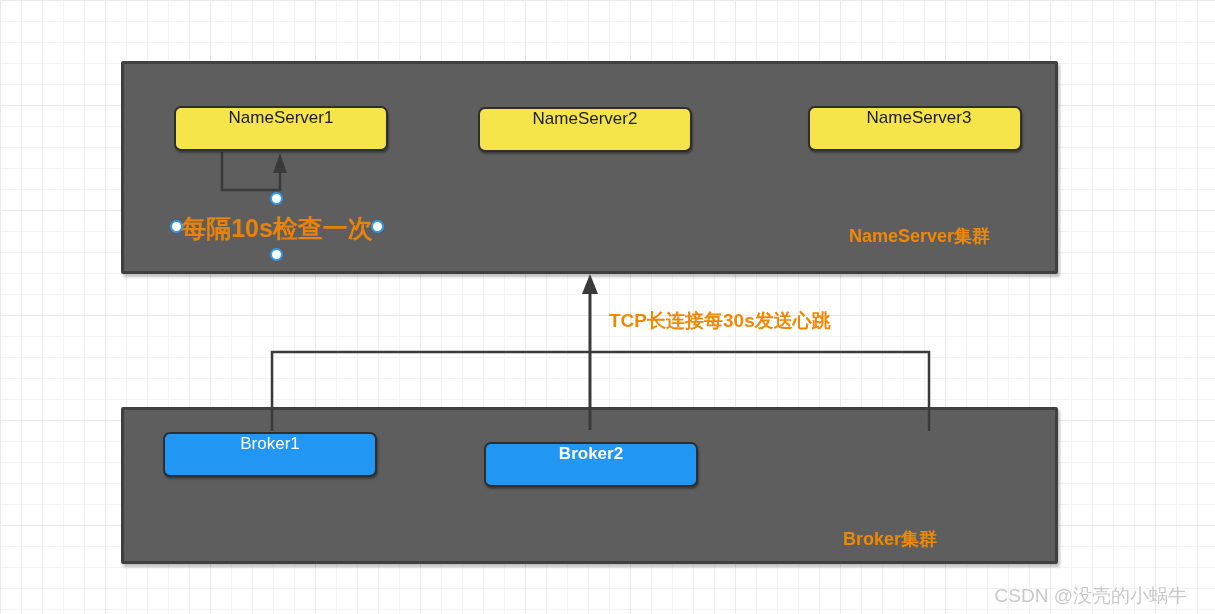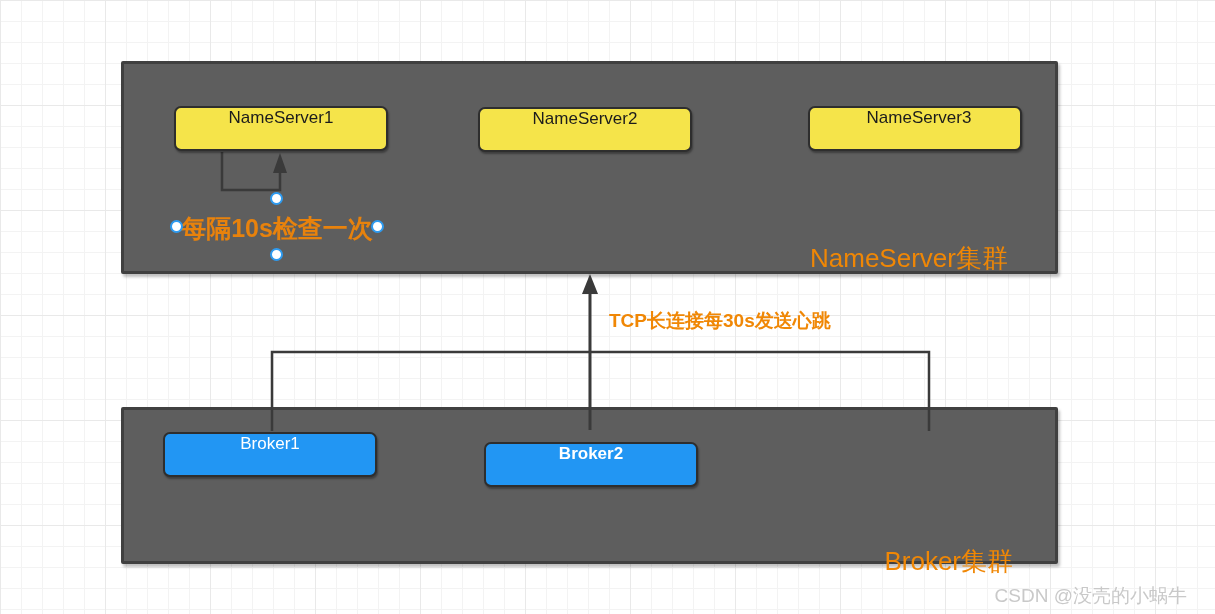--- a/index.html
+++ b/index.html
@@ -33,24 +33,23 @@
     font-size:17px;
     box-shadow:1px 2px 2px rgba(0,0,0,0.35);
     box-sizing:border-box;
     white-space:nowrap;
   }
   .node-yellow{background:#F5E44A;color:#1c1c1c;}
   .node-blue{background:#2296F3;color:#ffffff;}
   .cluster-label{
     position:absolute;
     color:#F08705;
-    font-weight:normal;
-    font-size:26px;
+    font-weight:bold;
+    font-size:18px;
     white-space:nowrap;
-    margin-top:17px;
   }
   .annotation-big{
     position:absolute;
     color:#E8820C;
     font-size:25px;
     white-space:nowrap;
     text-align:center;
     font-weight:bold;
   }
   .edge-label{
@@ -119,19 +118,19 @@
     <span>Broker2</span>
   </div>
 
   <div class="annotation-big" style="left:177px;top:212px;width:200px;">每隔10s检查一次</div>
   <div class="cp-dot" style="left:270px;top:192px;"></div>
   <div class="cp-dot" style="left:170px;top:220px;"></div>
   <div class="cp-dot" style="left:371px;top:220px;"></div>
   <div class="cp-dot" style="left:270px;top:248px;"></div>
 
   <div class="cluster-label" style="left:810px;top:224px;width:180px;text-align:right;">NameServer集群</div>
-  <div class="cluster-label" style="left:843px;top:527px;width:170px;text-align:right;">Broker集群</div>
+  <div class="cluster-label" style="left:843px;top:527px;width:170px;text-align:left;">Broker集群</div>
 
   <div class="edge-label" style="left:597px;top:308px;margin-left:12px;">TCP长连接每30s发送心跳</div>
 
   <div class="watermark">CSDN @没壳的小蜗牛</div>
 
 </div>
 
 </body></html>

